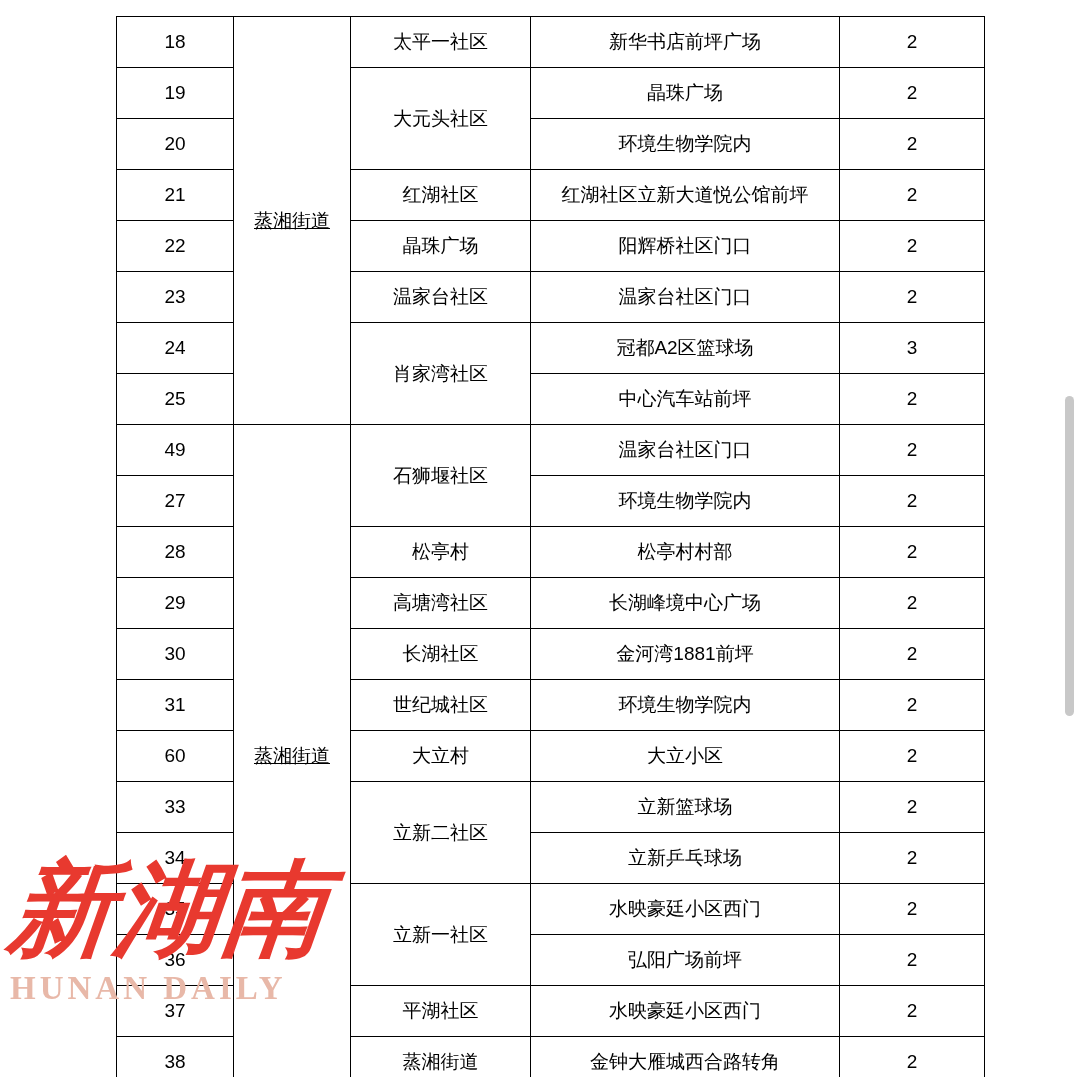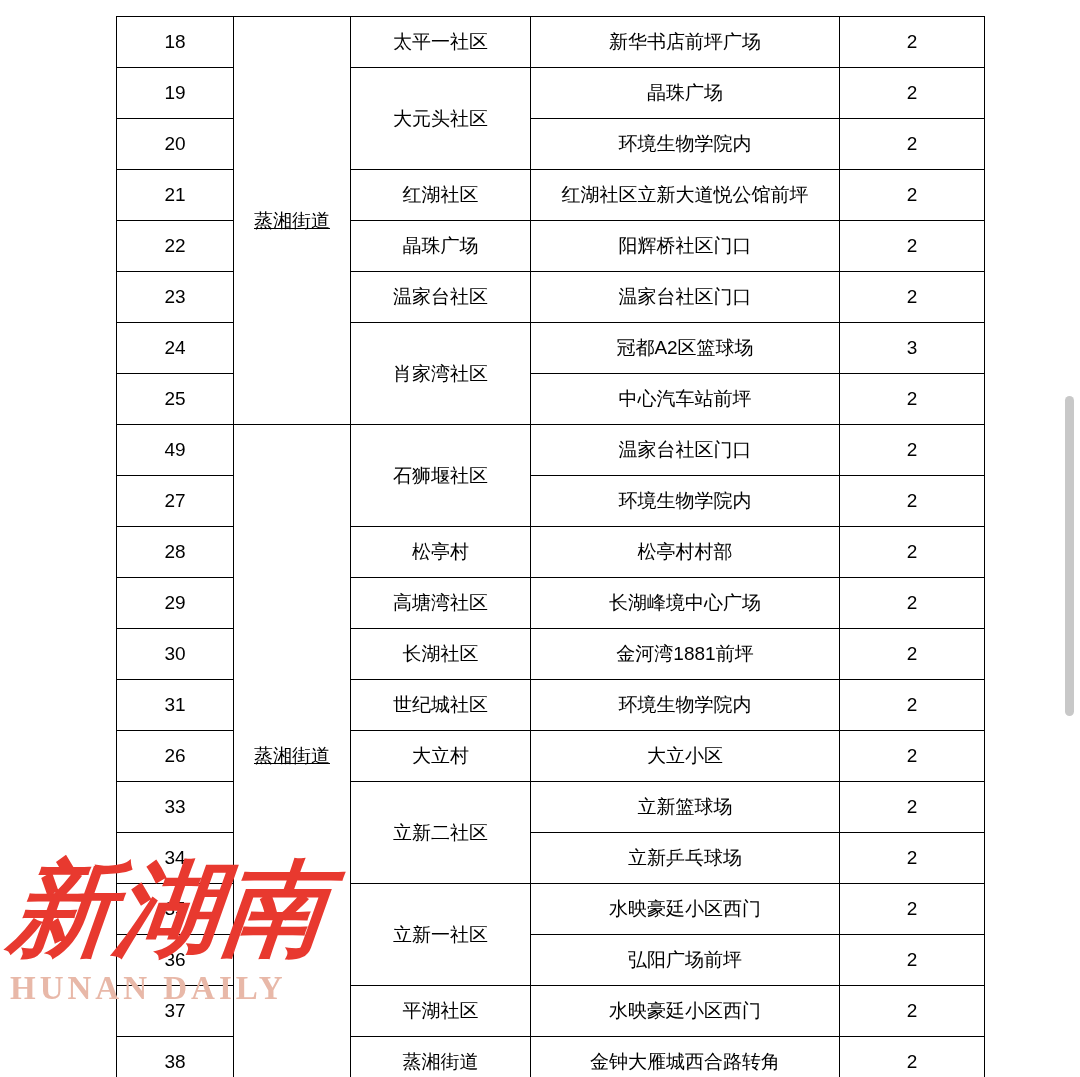--- a/index.html
+++ b/index.html
@@ -193,21 +193,21 @@
       </tr>
 
       <tr>
         <td class="c-idx">31</td>
         <td class="c-community">世纪城社区</td>
         <td class="c-location">环境生物学院内</td>
         <td class="c-count">2</td>
       </tr>
 
       <tr>
-        <td class="c-idx">26</td>
+        <td class="c-idx">60</td>
         <td class="c-community">大立村</td>
         <td class="c-location">大立小区</td>
         <td class="c-count">2</td>
       </tr>
 
       <tr>
         <td class="c-idx">33</td>
         <td class="c-community" rowspan="2">立新二社区</td>
         <td class="c-location">立新篮球场</td>
         <td class="c-count">2</td>

